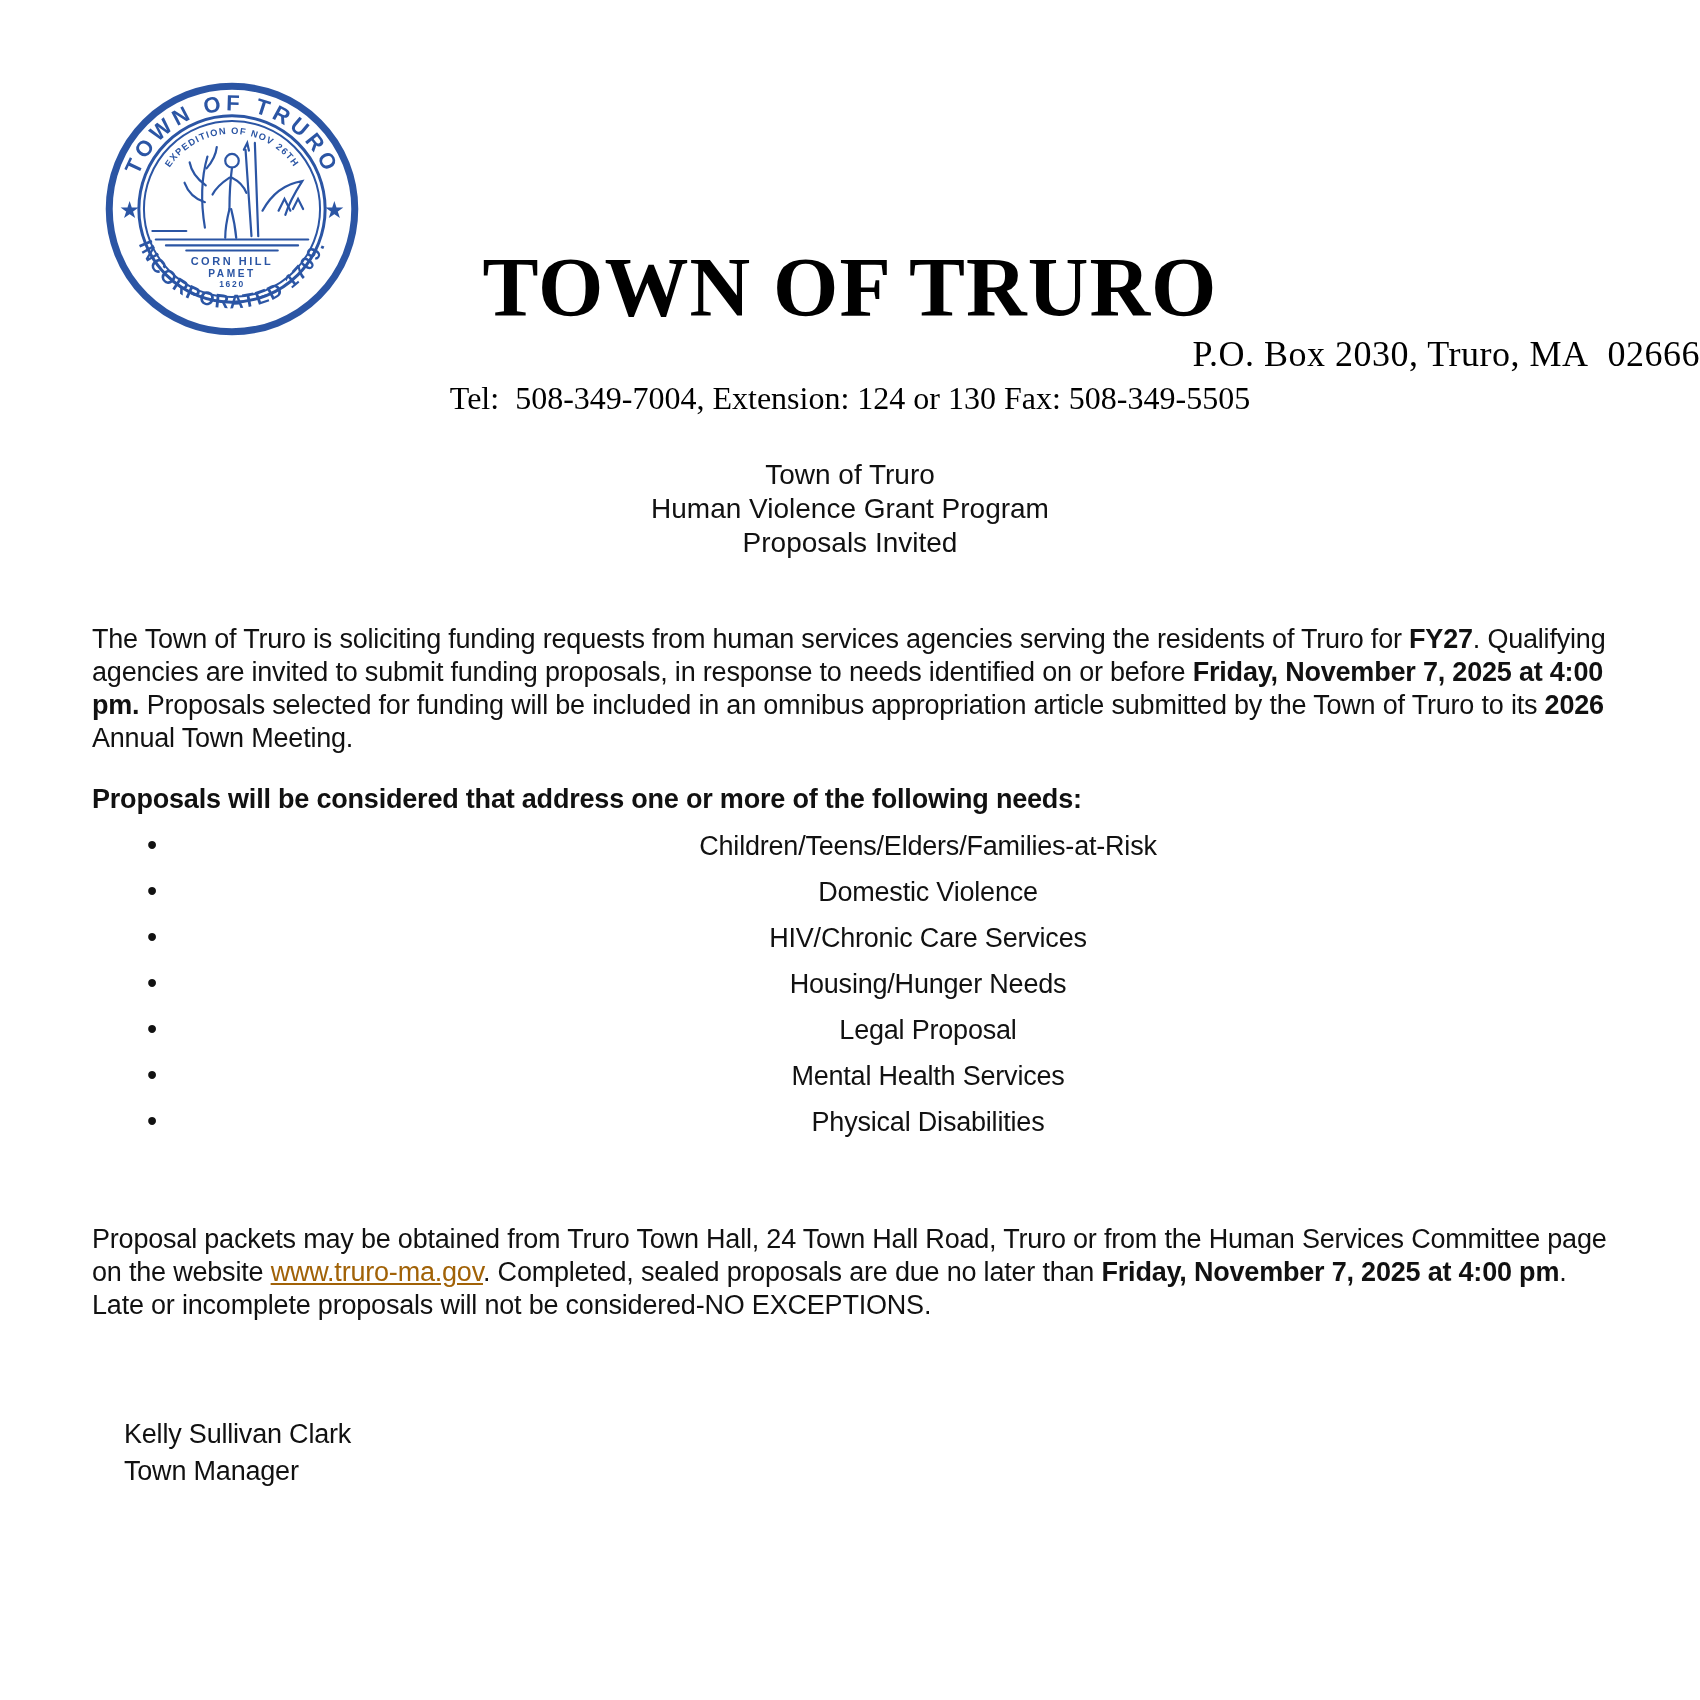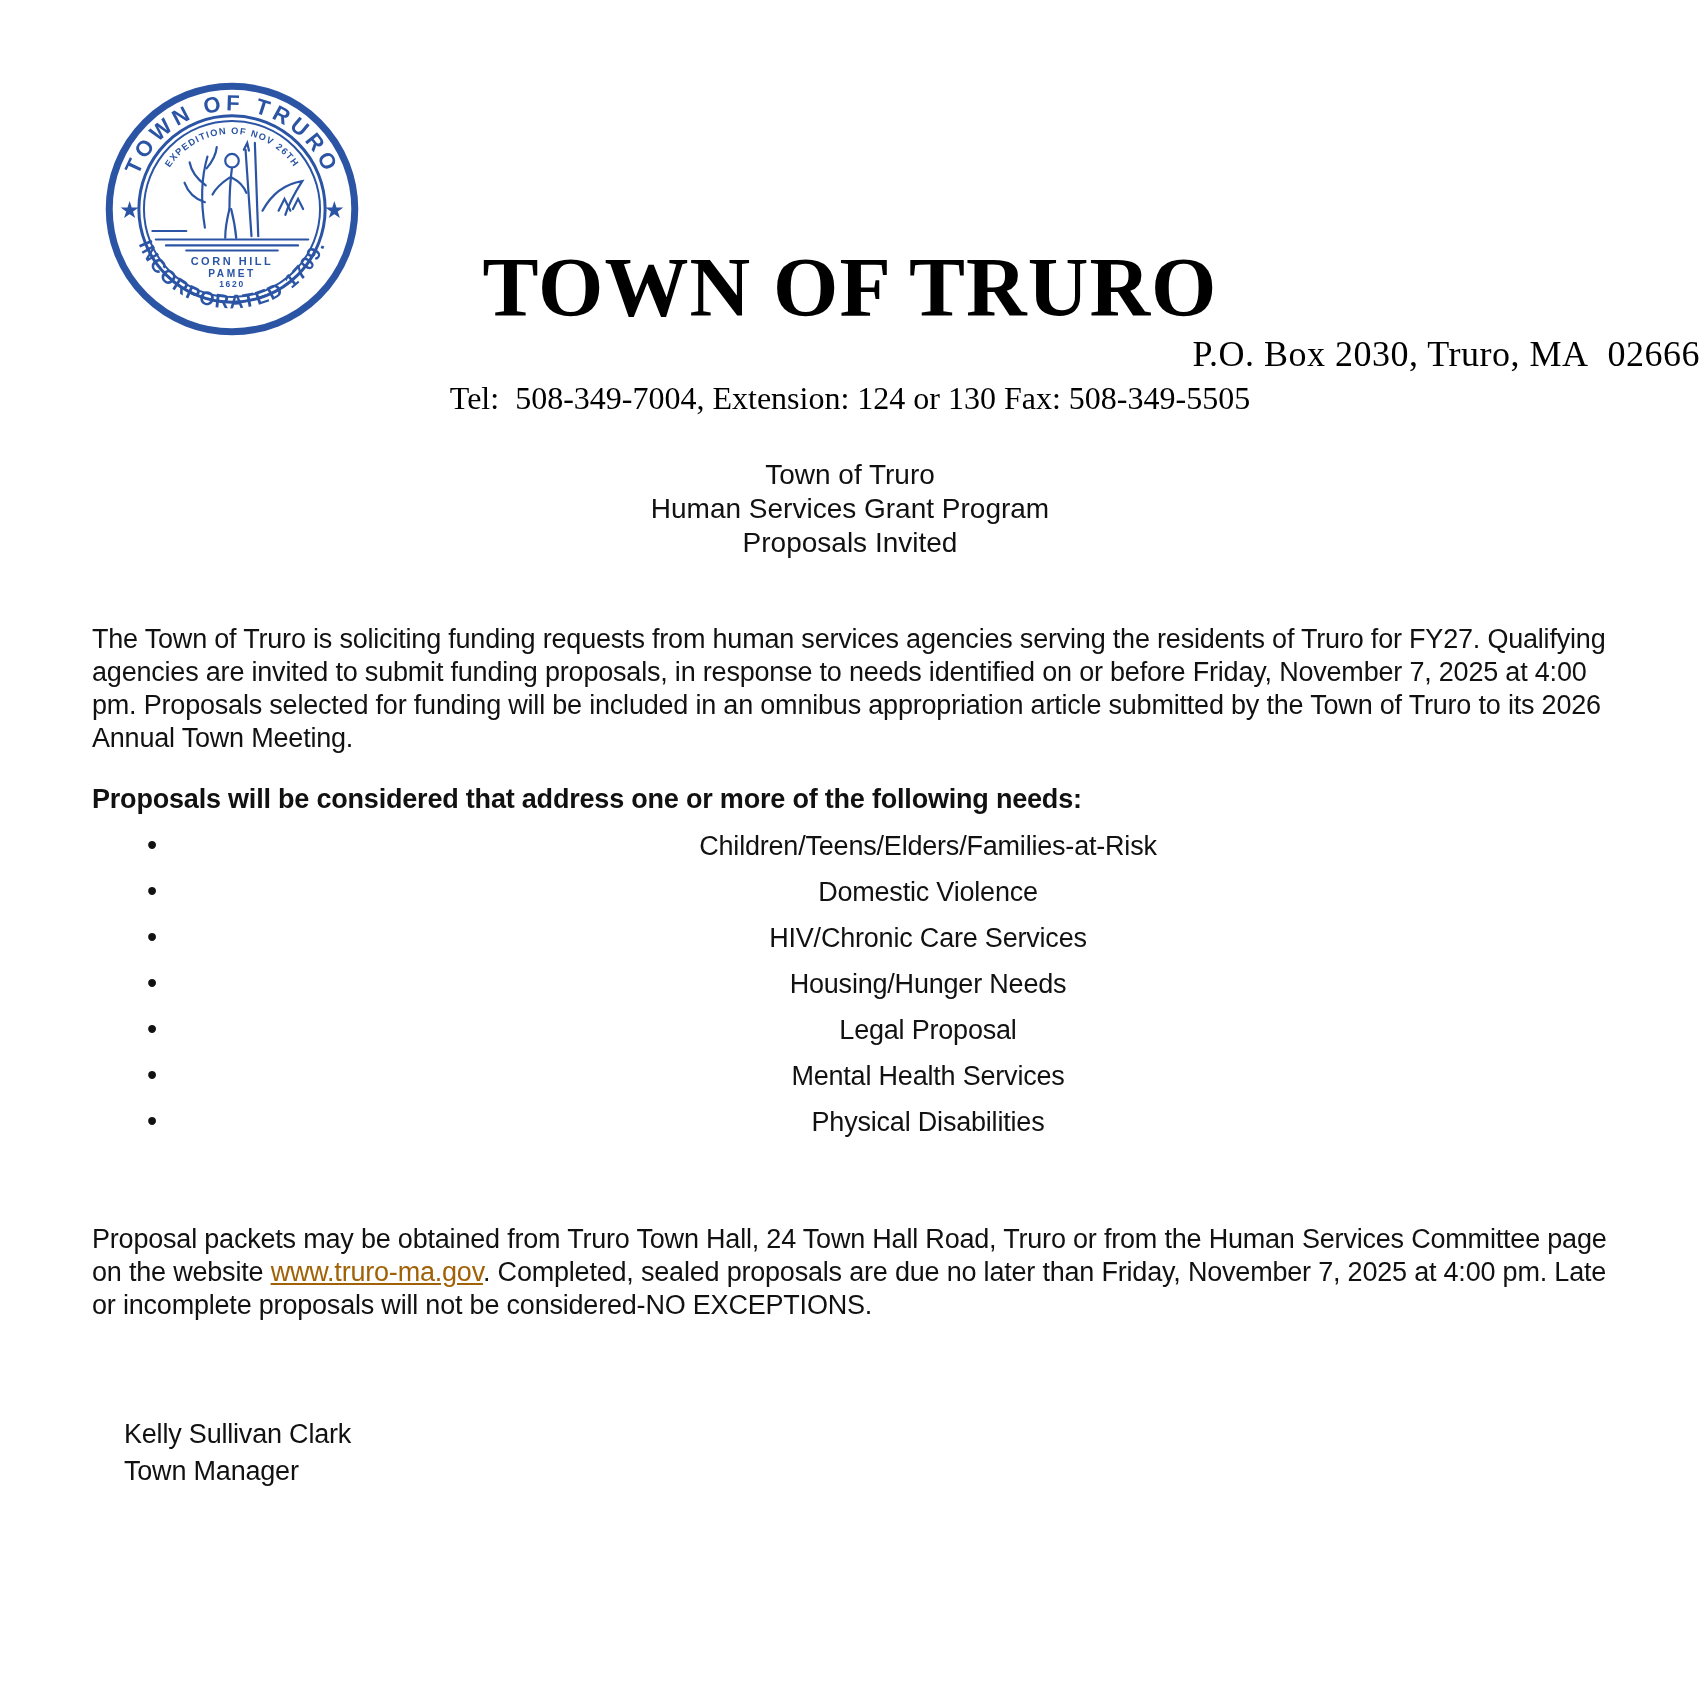--- a/index.html
+++ b/index.html
@@ -65,21 +65,21 @@
     color:#111111;
   }
 
   
   .bodyblock { position:absolute; left:92px; width:1522px; font-size:27px; line-height:33px; letter-spacing:-0.2px; color:#111111; }
   .p1 { top:596px; }
   .p2 { top:756px;font-weight:bold; }
   .bullets { top:830px;text-align:center; }
   .p3 { top:1196px; }
   .signature { top:1416px;margin-left:32px; }
-  b { font-weight:400; }
+  b { font-weight:700; }
 
   ul.needs {
     list-style:none;
     margin:0;
     padding:0 0 0 55px;
   }
   ul.needs li {
     position:relative;
     padding-left:40px;
     margin-bottom:13px;
@@ -165,21 +165,21 @@
   </svg>
 
   <div class="letterhead">
     <h1>TOWN OF TRURO</h1>
     <div class="address">P.O. Box 2030, Truro, MA&nbsp; 02666</div>
     <div class="tel">Tel:&nbsp; 508-349-7004, Extension: 124 or 130 Fax: 508-349-5505</div>
   </div>
 
   <div class="program">
     <div>Town of Truro</div>
-    <div>Human Services Grant Program</div>
+    <div>Human Violence Grant Program</div>
     <div>Proposals Invited</div>
   </div>
 
   <p class="bodyblock p1"><span>The Town of Truro is soliciting funding requests from human services agencies serving the residents of Truro for </span><b>FY27</b><span>. Qualifying agencies are invited to submit funding proposals, in response to needs identified on or before </span><b>Friday, November 7, 2025 at 4:00 pm.</b><span> Proposals selected for funding will be included in an omnibus appropriation article submitted by the Town of Truro to its </span><b>2026</b><span> Annual Town Meeting.</span></p>
 
   <p class="bodyblock p2">Proposals will be considered that address one or more of the following needs:</p>
 
   <ul class="needs bodyblock bullets">
     <li>Children/Teens/Elders/Families-at-Risk</li>
     <li>Domestic Violence</li>

